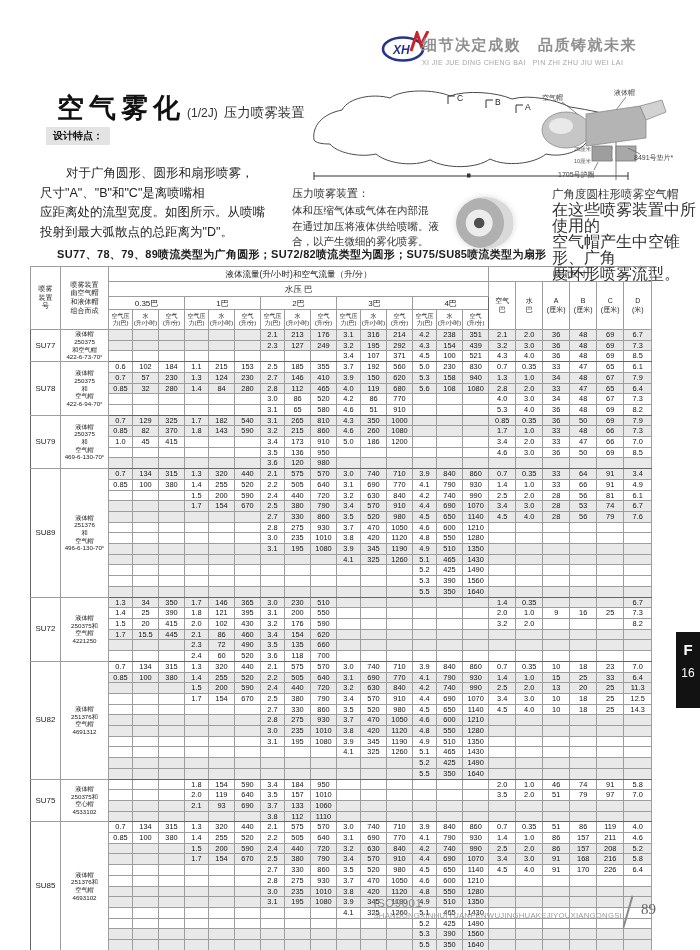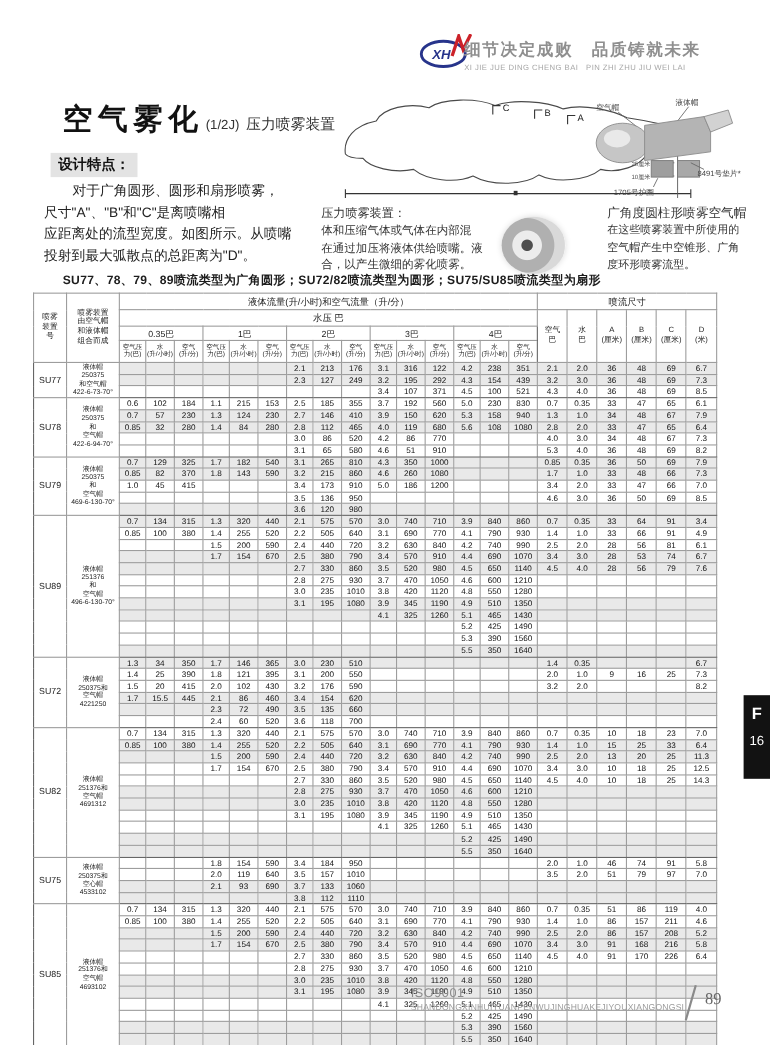--- a/index.html
+++ b/index.html
@@ -11,40 +11,40 @@
   .slogan-wrap { position:absolute; left:422px; top:36px; }
   .slogan { font-size:15px; font-weight:bold; color:#8f8f8f; letter-spacing:1.5px; white-space:pre; }
   .slogan-pinyin { font-size:7px; color:#a6a6a6; letter-spacing:0.4px; margin-top:4px; white-space:pre; }
 
   
   .title { position:absolute; left:57px; top:90px; white-space:nowrap; }
   .title-main { font-size:27px; font-weight:bold; color:#111; letter-spacing:5px; }
   .title-model { font-size:12px; color:#333; margin-left:2px; }
   .title-suffix { font-size:13.5px; color:#333; margin-left:6px; }
 
-  .design-chip { position:absolute; left:46px; top:139px; background:#e3e3e3; color:#111;
-    font-size:13px; font-weight:bold; padding:2px 7px; }
+  .design-chip { position:absolute; left:46px; top:127px; background:#e3e3e3; color:#111;
+    font-size:10px; font-weight:bold; padding:2px 7px; }
   .design-text { position:absolute; left:40px; top:164px; width:272px; font-size:12.5px;
     line-height:19.5px; color:#222; }
   .design-text div:first-child { text-indent:26px; }
 
   .cloud-svg { position:absolute; left:298px; top:88px; }
   .nozzle-svg { position:absolute; left:528px; top:86px; }
 
   .pressure-note { position:absolute; left:292px; top:186px; width:176px; }
   .pressure-note .nt { font-size:11px; color:#333; margin-bottom:2px;font-family:Liberation Mono, monospace; }
   .pressure-note .nl { font-size:10.5px; line-height:15.5px; color:#333; }
 
   .round-photo { position:absolute; left:456px; top:197px; width:58px; height:52px; border-radius:50%;
     background:radial-gradient(circle at 40% 50%, #4f4f4f 0 11%, #ececec 13% 30%, #b0b0b0 32% 56%, #d9d9d9 58% 78%, #f4f4f4 80%);
     box-shadow:0 0 6px rgba(0,0,0,0.15); }
 
   .wide-note { position:absolute; left:552px; top:186px; width:146px; }
   .wide-note .nt { font-size:11.5px; color:#333; line-height:16px; }
-  .wide-note .nl { font-size:10px; line-height:16px; color:#333; }
+  .wide-note .nl { font-size:16px; line-height:16px; color:#333; }
 
   .spray-types { position:absolute; left:57px; top:247px; font-size:11px; font-weight:bold;
     color:#1d1d1d; letter-spacing:0.3px; white-space:nowrap; }
 
   
   .table-wrap { position:absolute; left:30px; top:266px; }
   table.ft { border-collapse:collapse; table-layout:fixed; width:622px;border-radius:18px; }
   .ft th, .ft td { border:1px solid #9d9d9d; padding:0; text-align:center; overflow:hidden;
     white-space:nowrap; font-weight:normal; }
   .ft thead th { font-size:7.5px; line-height:9px; color:#1c1c1c; }
@@ -316,21 +316,21 @@
             <td></td>
             <td></td>
             <td></td>
             <td></td>
             <td></td>
             <td>2.1</td>
             <td>213</td>
             <td>176</td>
             <td>3.1</td>
             <td>316</td>
-            <td>122</td>
+            <td>214</td>
             <td>4.2</td>
             <td>238</td>
             <td>351</td>
             <td class="sep">2.1</td>
             <td>2.0</td>
             <td>36</td>
             <td>48</td>
             <td>69</td>
             <td>6.7</td>
           </tr>

